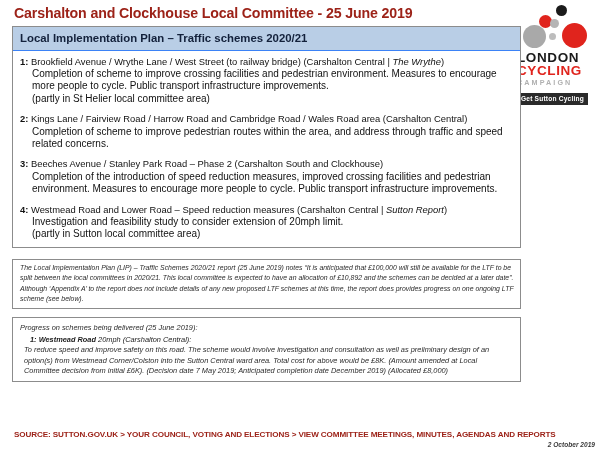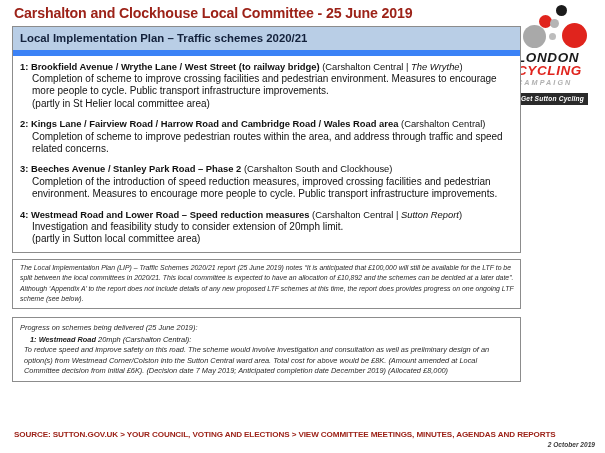--- a/index.html
+++ b/index.html
@@ -30,21 +30,20 @@
     white-space: nowrap;
   }
 
   
   .logo-wrap {
     position: absolute;
     right: 6px;
     top: 4px;
     width: 82px;
     height: 86px;
-    font-style: italic;
   }
   .logo-marks { position: relative; width: 82px; height: 46px; }
   .dot { position: absolute; border-radius: 50%; }
   .dot-black  { width: 11px; height: 11px; background: #1b1b1b; left: 39px; top: 1px; }
   .dot-red-sm { width: 13px; height: 13px; background: #e0241d; left: 22px; top: 11px; }
   .dot-grey-lg{ width: 23px; height: 23px; background: #a9a9a9; left: 6px;  top: 21px; }
   .dot-grey-sm{ width: 9px;  height: 9px;  background: #b5b5b5; left: 33px; top: 15px; }
   .dot-grey-xs{ width: 7px;  height: 7px;  background: #bdbdbd; left: 32px; top: 29px; }
   .dot-red-lg { width: 25px; height: 25px; background: #e0241d; left: 45px; top: 19px; }
 
@@ -86,42 +85,42 @@
   .panel {
     position: absolute;
     left: 12px;
     width: 509px;
     border: 1px solid #8c8c8c;
     box-sizing: border-box;
     background: #ffffff;
   }
   .panel-head {
     background: #b9cee6;
-    border-bottom: 6px solid #3b82f6;
+    border-bottom: 1px solid #3b82f6;
     padding: 4px 7px 4px 7px;
     font-size: 11.4px;
     font-weight: bold;
     color: #13213b;
     line-height: 14.5px;
   }
   .panel-body { padding: 5px 7px 4px 7px; }
 
   #lip-panel { top: 26px; }
   #prn-panel { top: 317px; }
 
   
   .scheme { margin: 0 0 8px 0; }
   .scheme:last-child { margin-bottom: 2px; }
   .scheme-title {
     font-size: 9.4px;
     line-height: 12.4px;
     color: #111111;
   }
   .scheme-title .num { font-weight: bold; }
-  .scheme-title .name { font-weight: bold; }
+  .scheme-title .name { font-weight: normal; }
   .scheme-title .ward { font-weight: normal; }
   .scheme-title .ward em { font-style: italic; }
   .scheme-desc {
     font-size: 10px;
     line-height: 12.4px;
     color: #111111;
     margin-left: 12px;
     margin-top: 0px;
   }
 

